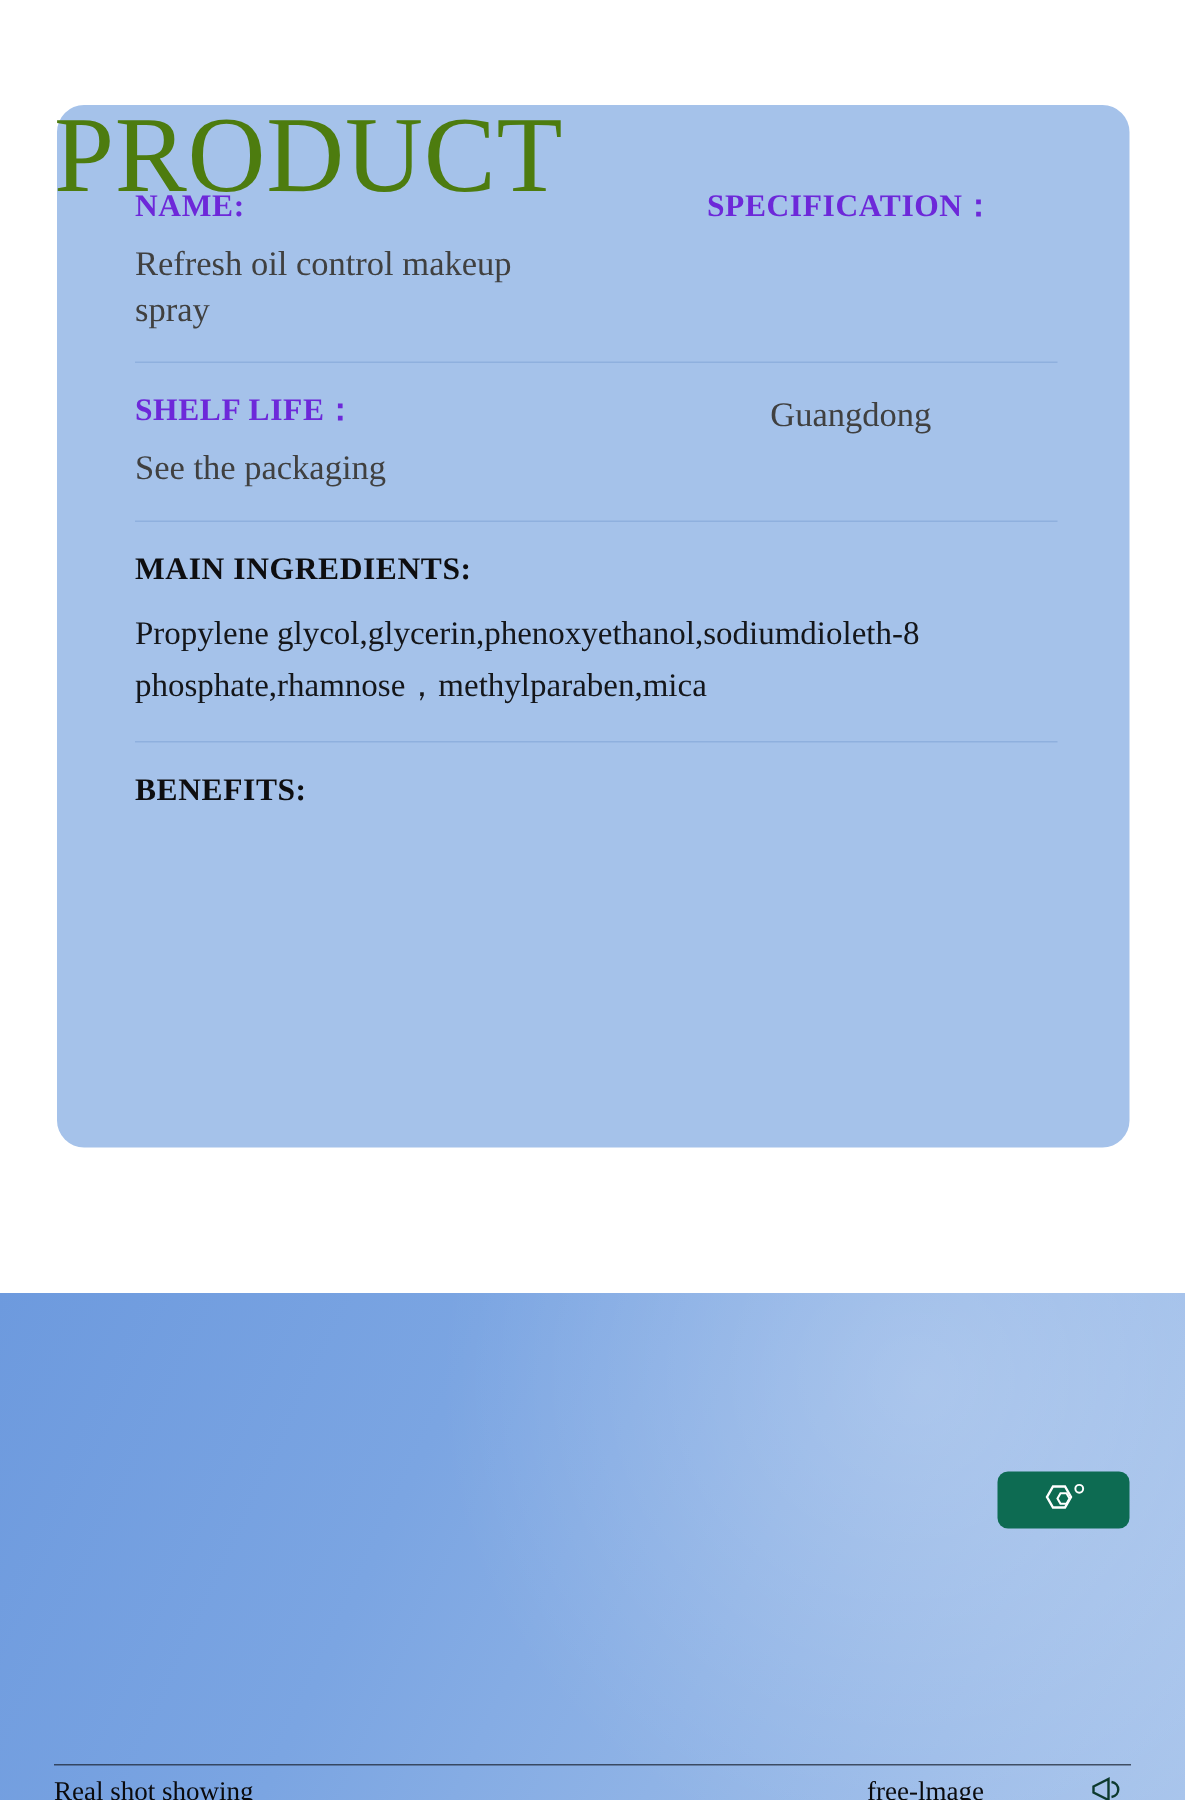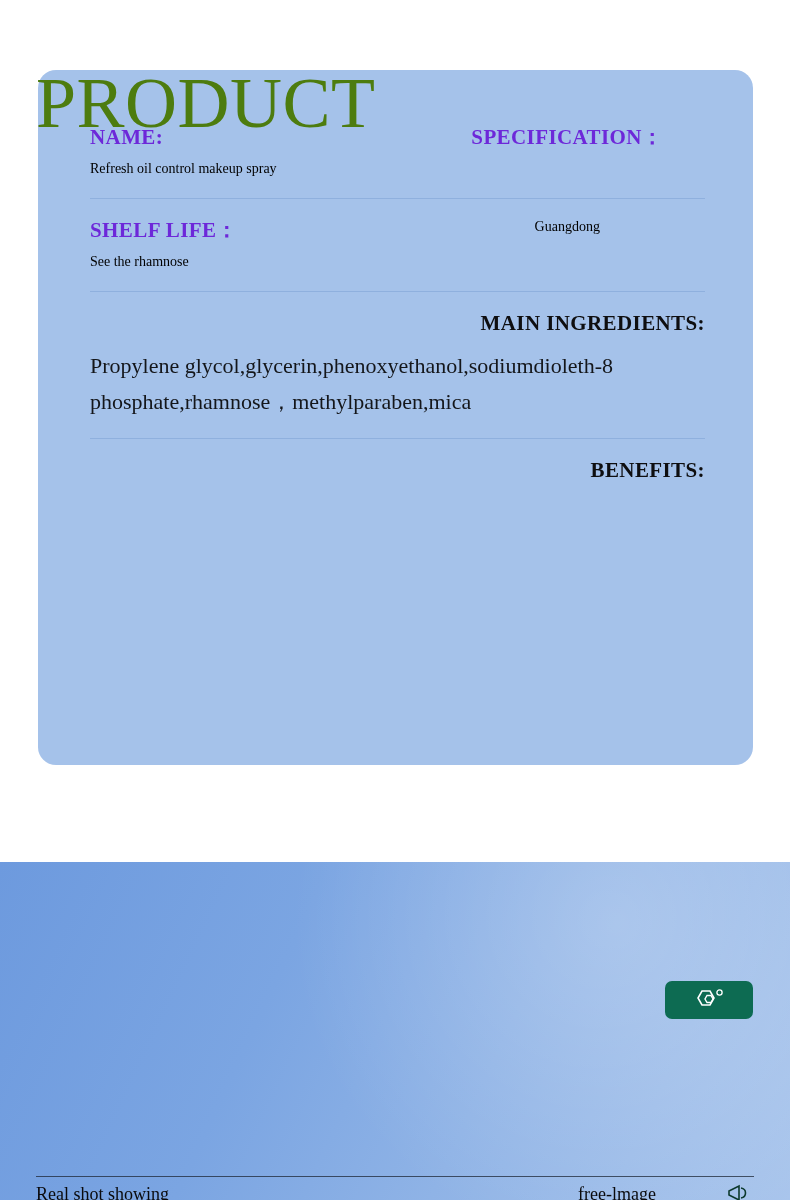--- a/index.html
+++ b/index.html
@@ -52,41 +52,40 @@
     font-weight: bold;
     font-size: 21px;
     letter-spacing: 0.4px;
     color: #6d28d9;
     line-height: 1.2;
     margin: 0 0 10px 0;
     white-space: nowrap;
   }
   .field-value {
     font-family: "Liberation Serif", serif;
-    font-size: 14px;
-    color: #000000;
+    font-size: 23px;
+    color: #404040;
     line-height: 1.35;
     margin: 0;
   }
 
   .divider {
     height: 1px;
     background: #8fb0de;
     width: 100%;
     margin: 19px 0 19px 0;
   }
 
   .block-label {
     font-family: "Liberation Serif", serif;
     font-weight: bold;
     font-size: 21px;
     letter-spacing: 0.4px;
     color: #0e0e10;
     margin: 0 0 12px 0;
-    text-align: right;
   }
   .block-text {
     font-family: "Liberation Serif", serif;
     font-size: 22px;
     color: #14161a;
     line-height: 1.62;
     margin: 0;
   }
   .benefits-text {
     font-size: 19.5px;
@@ -187,21 +186,21 @@
       <div class="col right">
         <p class="field-label">SPECIFICATION：</p>
       </div>
     </div>
 
     <div class="divider"></div>
 
     <div class="row">
       <div class="col">
         <p class="field-label">SHELF LIFE：</p>
-        <p class="field-value">See the rhamnose</p>
+        <p class="field-value">See the packaging</p>
       </div>
       <div class="col right">
         <p class="field-value">Guangdong</p>
       </div>
     </div>
 
     <div class="divider"></div>
 
     <div>
       <p class="block-label">MAIN INGREDIENTS:</p>

